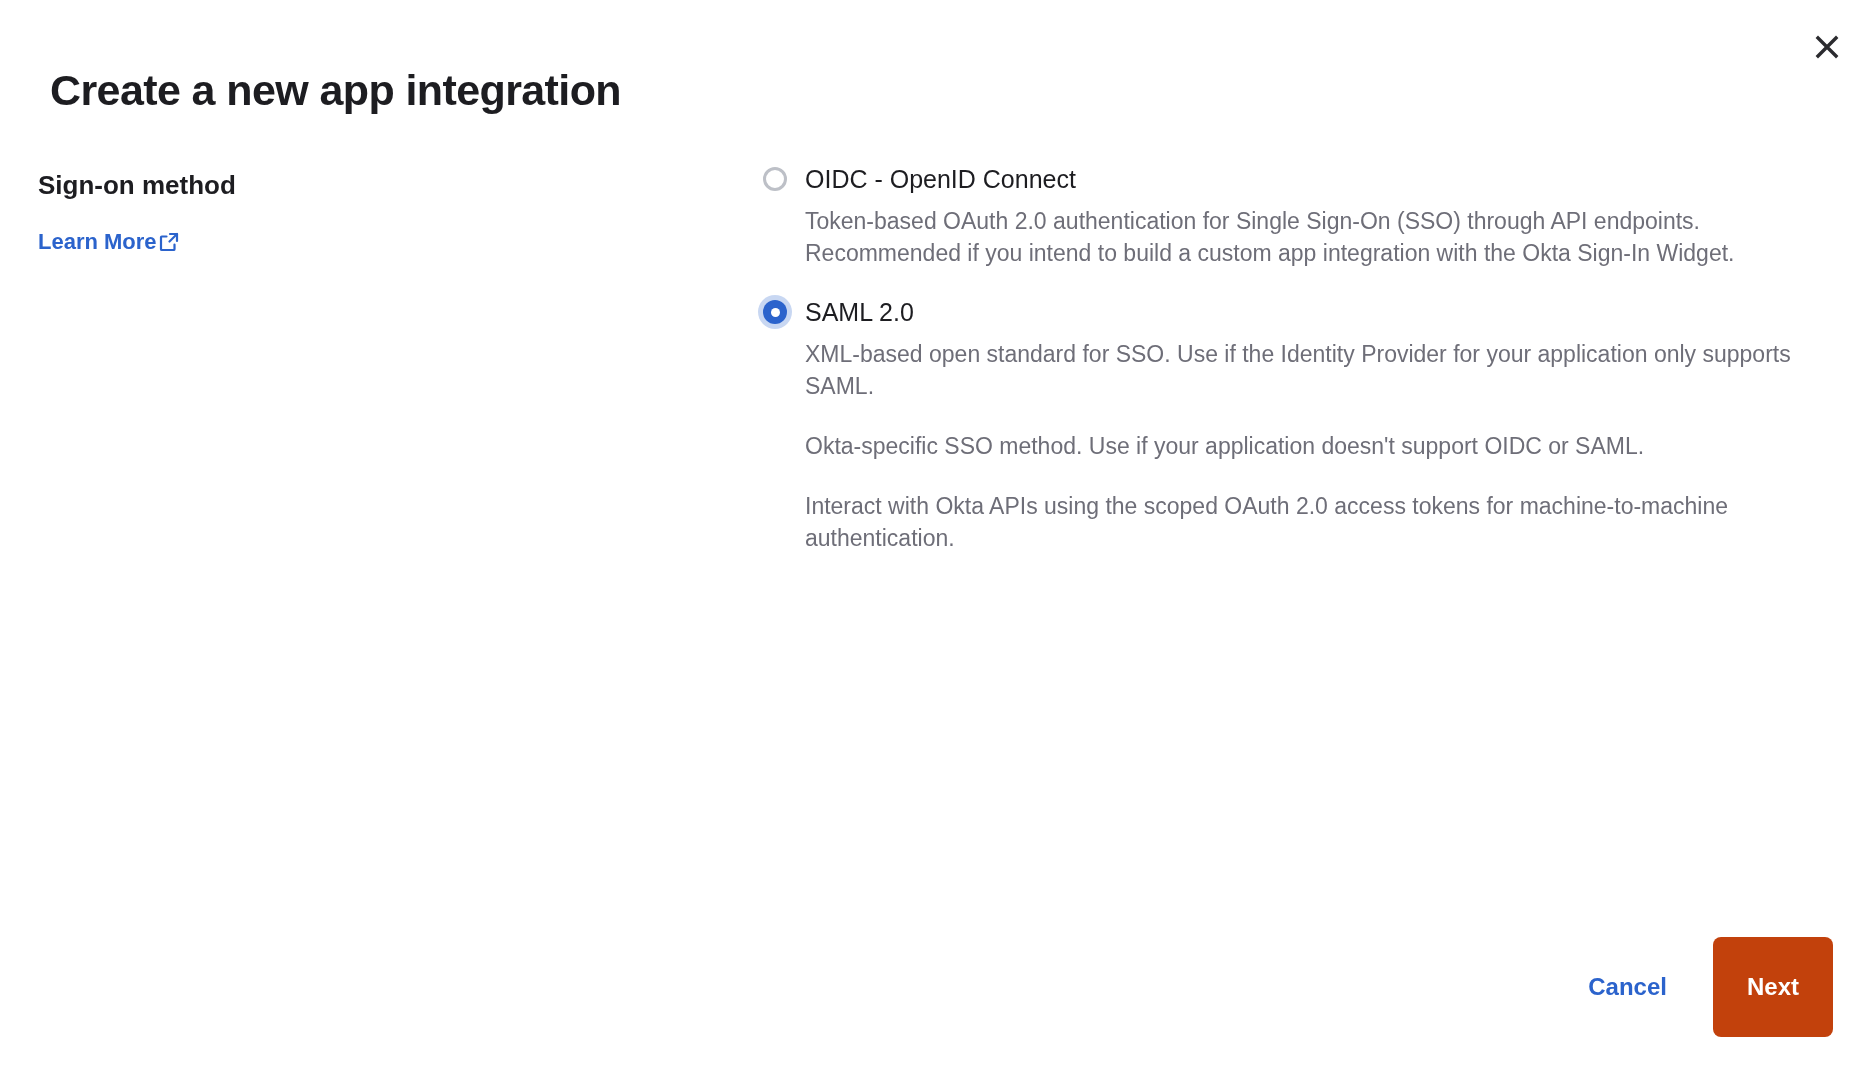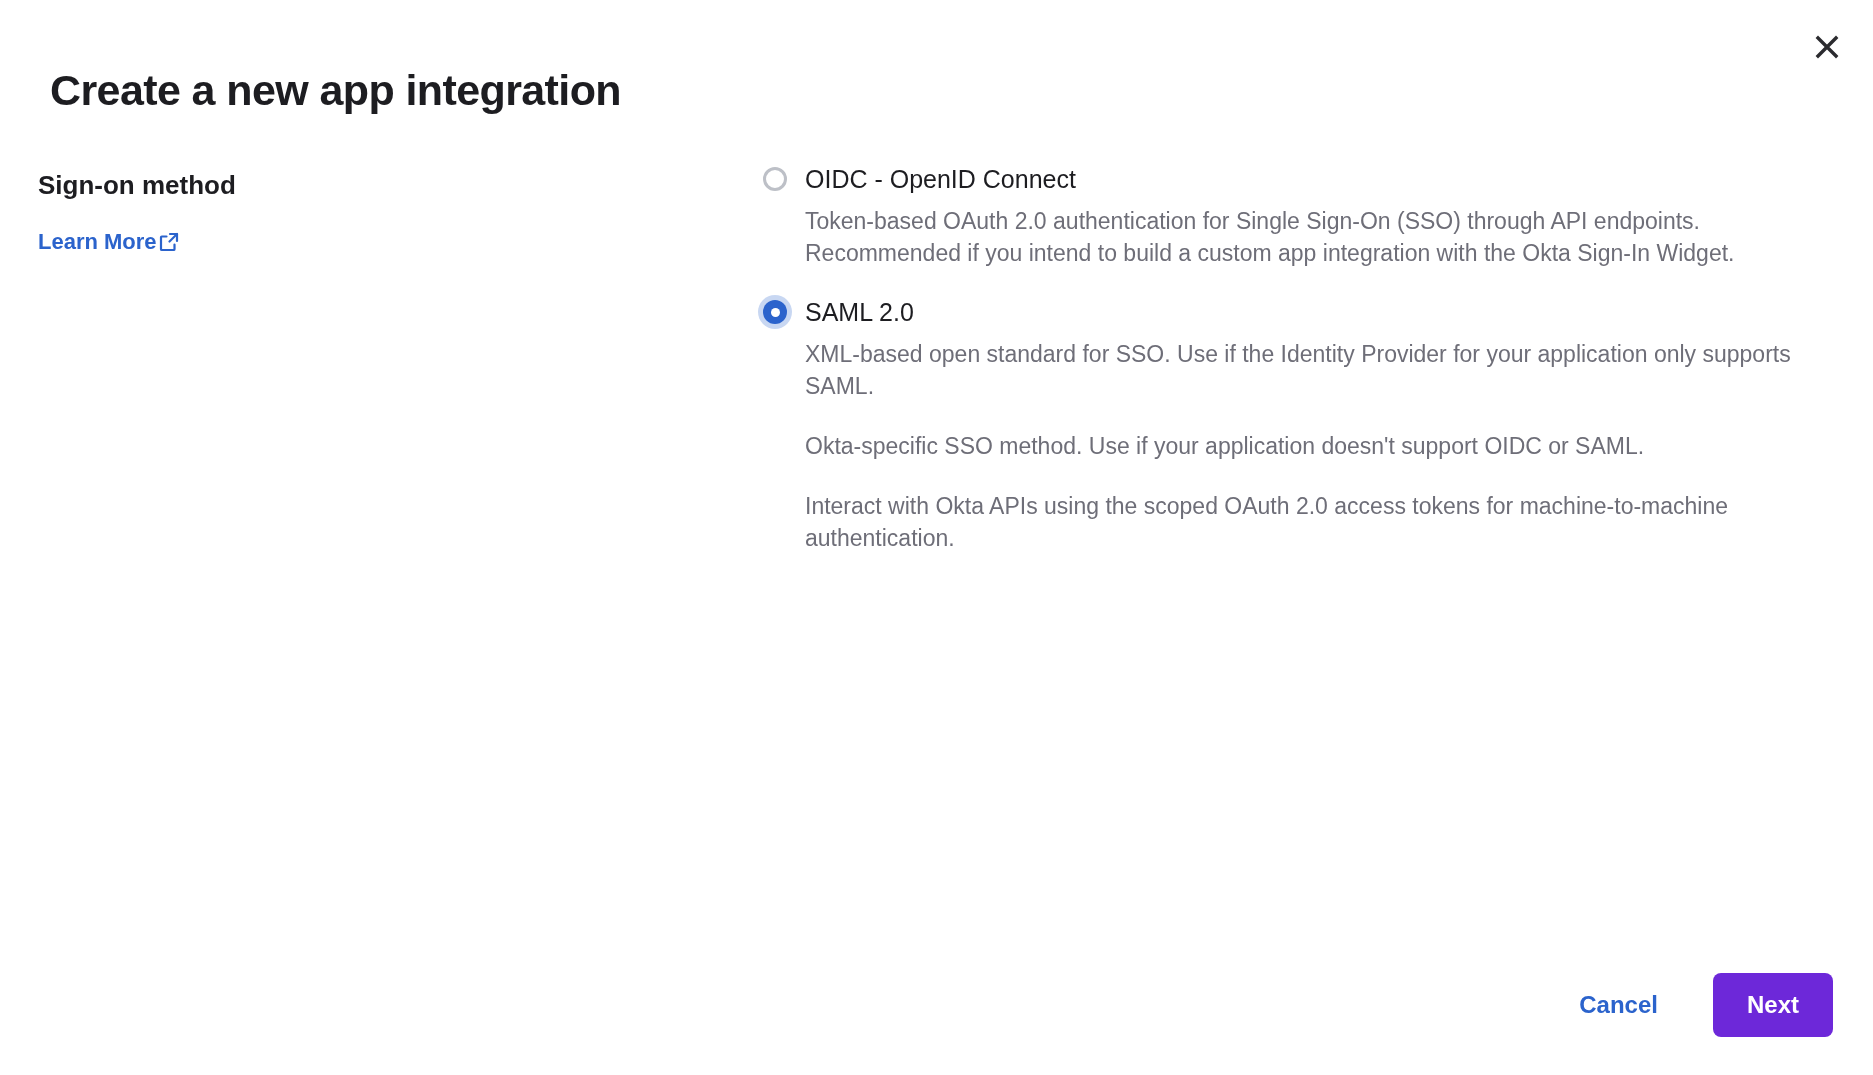--- a/index.html
+++ b/index.html
@@ -138,42 +138,42 @@
     line-height: 32px;
     color: #6e6e78;
     max-width: 1030px;
   }
   .footer {
     position: absolute;
     right: 40px;
     bottom: 38px;
     display: flex;
     align-items: center;
-    gap: 37px;
+    gap: 28px;
   }
   .cancel-btn {
     background: none;
     border: none;
     font-family: inherit;
     font-size: 24px;
     font-weight: bold;
     color: #2b63cc;
     cursor: pointer;
     padding: 14px 18px;
   }
   .next-btn {
-    background: #6d28d9;
+    background: #c2410c;
     border: none;
     border-radius: 8px;
     font-family: inherit;
     font-size: 24px;
     font-weight: bold;
     color: #ffffff;
     cursor: pointer;
-    padding: 18px 34px;
+    padding: 36px 34px;
     min-width: 108px;
   }
 </style>
 </head>
 <body>
 
 <div class="dialog">
 
   <button class="close-btn" aria-label="Close">
     <span>

